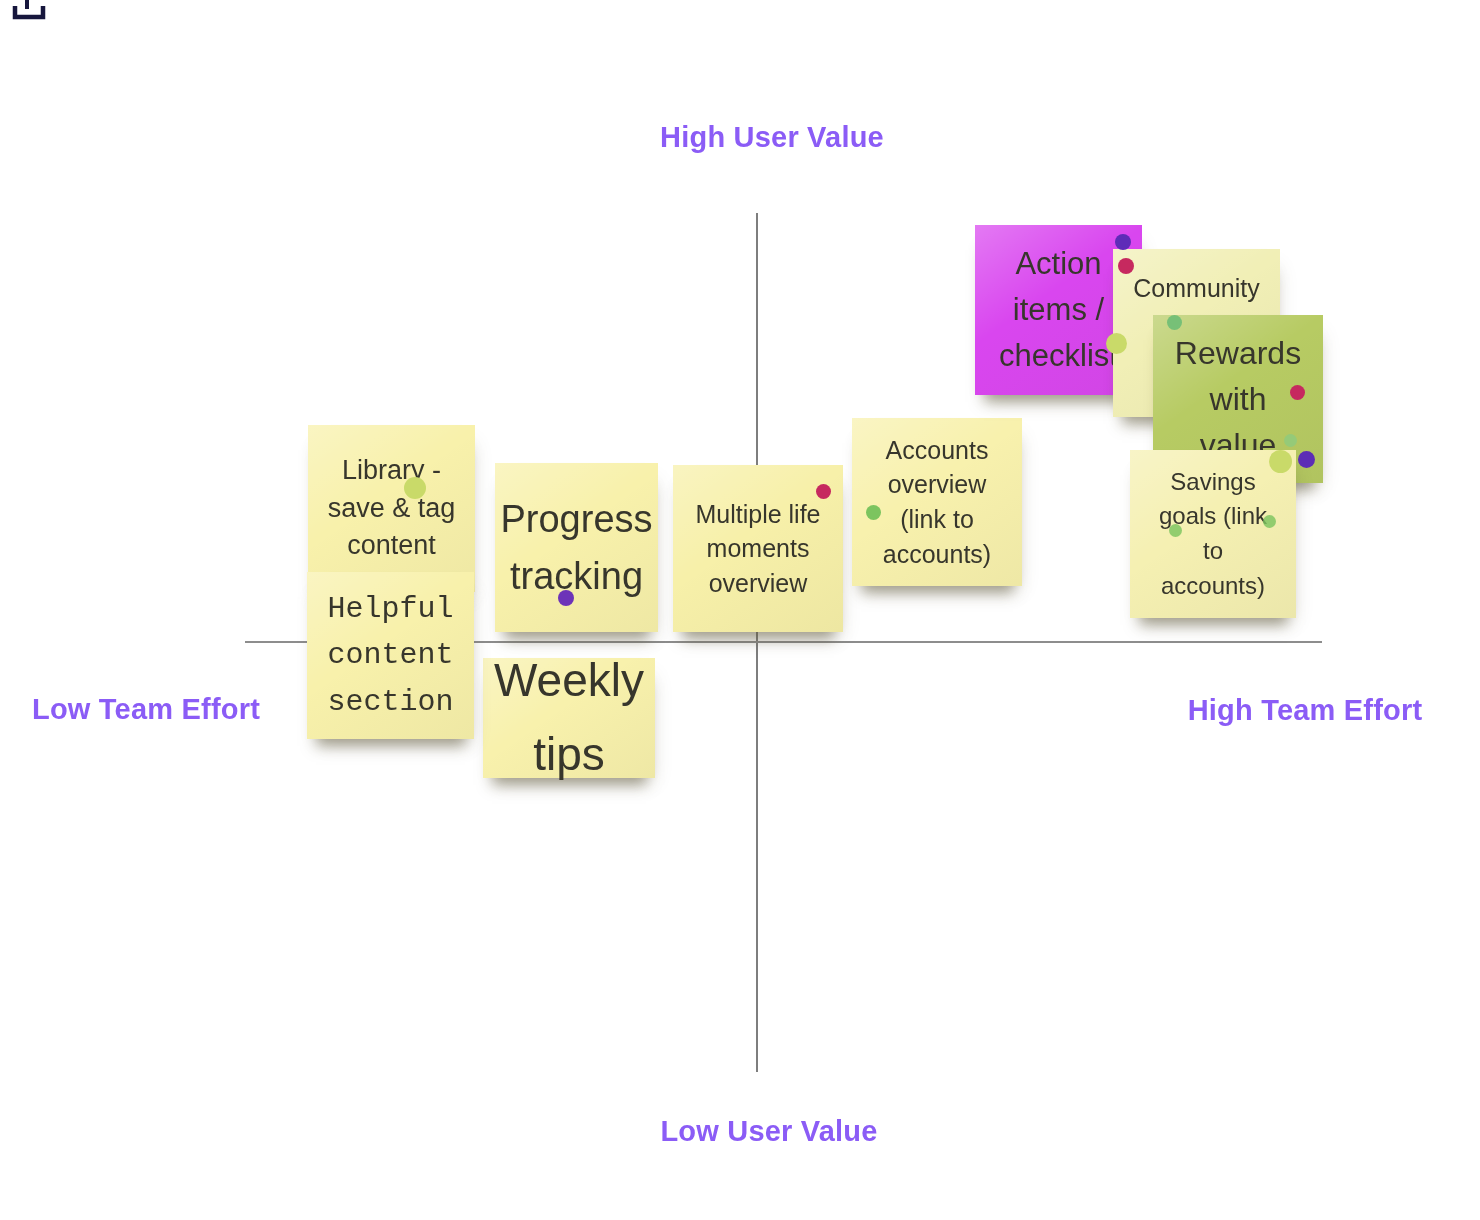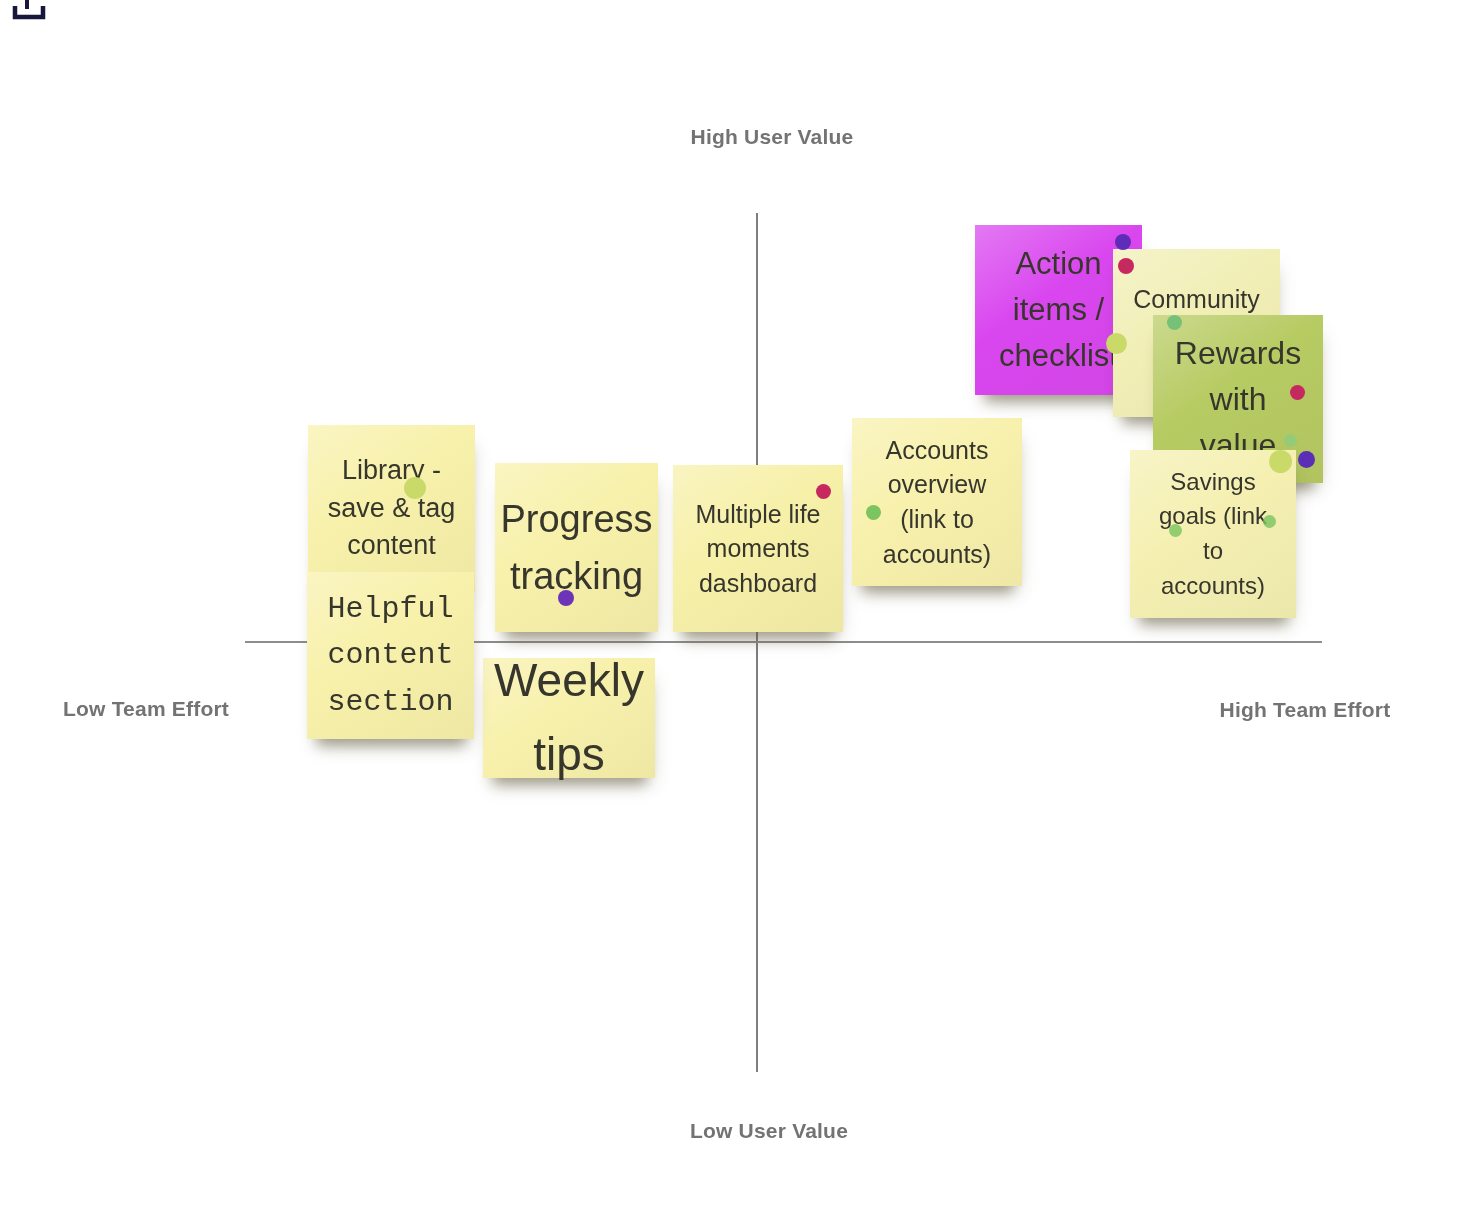--- a/index.html
+++ b/index.html
@@ -13,21 +13,21 @@
   .corner-icon{position:absolute;left:0;top:0;width:50px;height:24px;z-index:5}
 
   
   .axis-line{position:absolute;z-index:1}
   #v-axis{left:756px;top:213px;width:2px;height:859px;background:#7e7e7e}
   #h-axis{left:245px;top:641px;width:1077px;height:2px;background:#8d8d8d}
 
   
   .axis-label{
     position:absolute;transform:translate(-50%,-50%);
-    font-weight:700;font-size:21px;color:#737373;white-space:nowrap;z-index:2;
+    font-weight:700;font-size:29px;color:#8b5cf6;white-space:nowrap;z-index:2;
     letter-spacing:.2px;
   }
   #lbl-top{left:772px;top:137px}
   #lbl-bottom{left:769px;top:1131px}
   #lbl-left{left:146px;top:709px}
   #lbl-right{left:1305px;top:710px}
 
   
   .note{
     position:absolute;display:flex;align-items:center;justify-content:center;
@@ -41,21 +41,21 @@
   .note .txt{position:relative;white-space:pre-line;width:100%}
 
   .n-library  {left:308px;top:425px;width:167px;height:167px;z-index:10;font-size:27px;line-height:1.40}
   .n-helpful  {left:307px;top:572px;width:167px;height:167px;z-index:11;font-size:30px;line-height:1.55}
   .n-progress {left:495px;top:463px;width:163px;height:169px;z-index:10;font-size:38px;line-height:1.50}
   .n-weekly   {left:483px;top:658px;width:172px;height:120px;z-index:10;font-size:46px;line-height:1.60}
   .n-multiple {left:673px;top:465px;width:170px;height:167px;z-index:10;font-size:25px;line-height:1.38}
   .n-accounts {left:852px;top:418px;width:170px;height:168px;z-index:10;font-size:25px;line-height:1.39}
   .n-action   {left:975px;top:225px;width:167px;height:170px;z-index:10;font-size:31px;line-height:1.48}
   .n-community{left:1113px;top:249px;width:167px;height:168px;z-index:11;font-size:25px;line-height:1.4;align-items:flex-start}
-  .n-community .txt{padding-top:33px}
+  .n-community .txt{padding-top:22px}
   .n-rewards  {left:1153px;top:315px;width:170px;height:168px;z-index:12;font-size:32px;line-height:1.44}
   .n-savings  {left:1130px;top:450px;width:166px;height:168px;z-index:13;font-size:24px;line-height:1.44}
 
   
   .dot{position:absolute;border-radius:50%;z-index:40}
   .dot.soft{opacity:.82}
   .d0 {left:404px;top:477px;width:22px;height:22px}
   .d1 {left:558px;top:590px;width:16px;height:16px}
   .d2 {left:816px;top:484px;width:15px;height:15px}
   .d3 {left:866px;top:505px;width:15px;height:15px}
@@ -104,21 +104,21 @@
       <span class="txt">Progress
 tracking</span>
     </div>
   <div class="note n-weekly" style="background: rgb(248, 241, 172);">
       <span class="txt">Weekly
 tips</span>
     </div>
   <div class="note n-multiple" style="background: rgb(247, 240, 169);">
       <span class="txt">Multiple life
 moments
-dashboard</span>
+overview</span>
     </div>
   <div class="note n-accounts" style="background: rgb(248, 241, 173); justify-content: flex-end;">
       <span class="txt">Accounts
 overview
 (link to
 accounts)</span>
     </div>
   <div class="note n-action" style="background: #d946ef;">
       <span class="txt">Action
 items /

